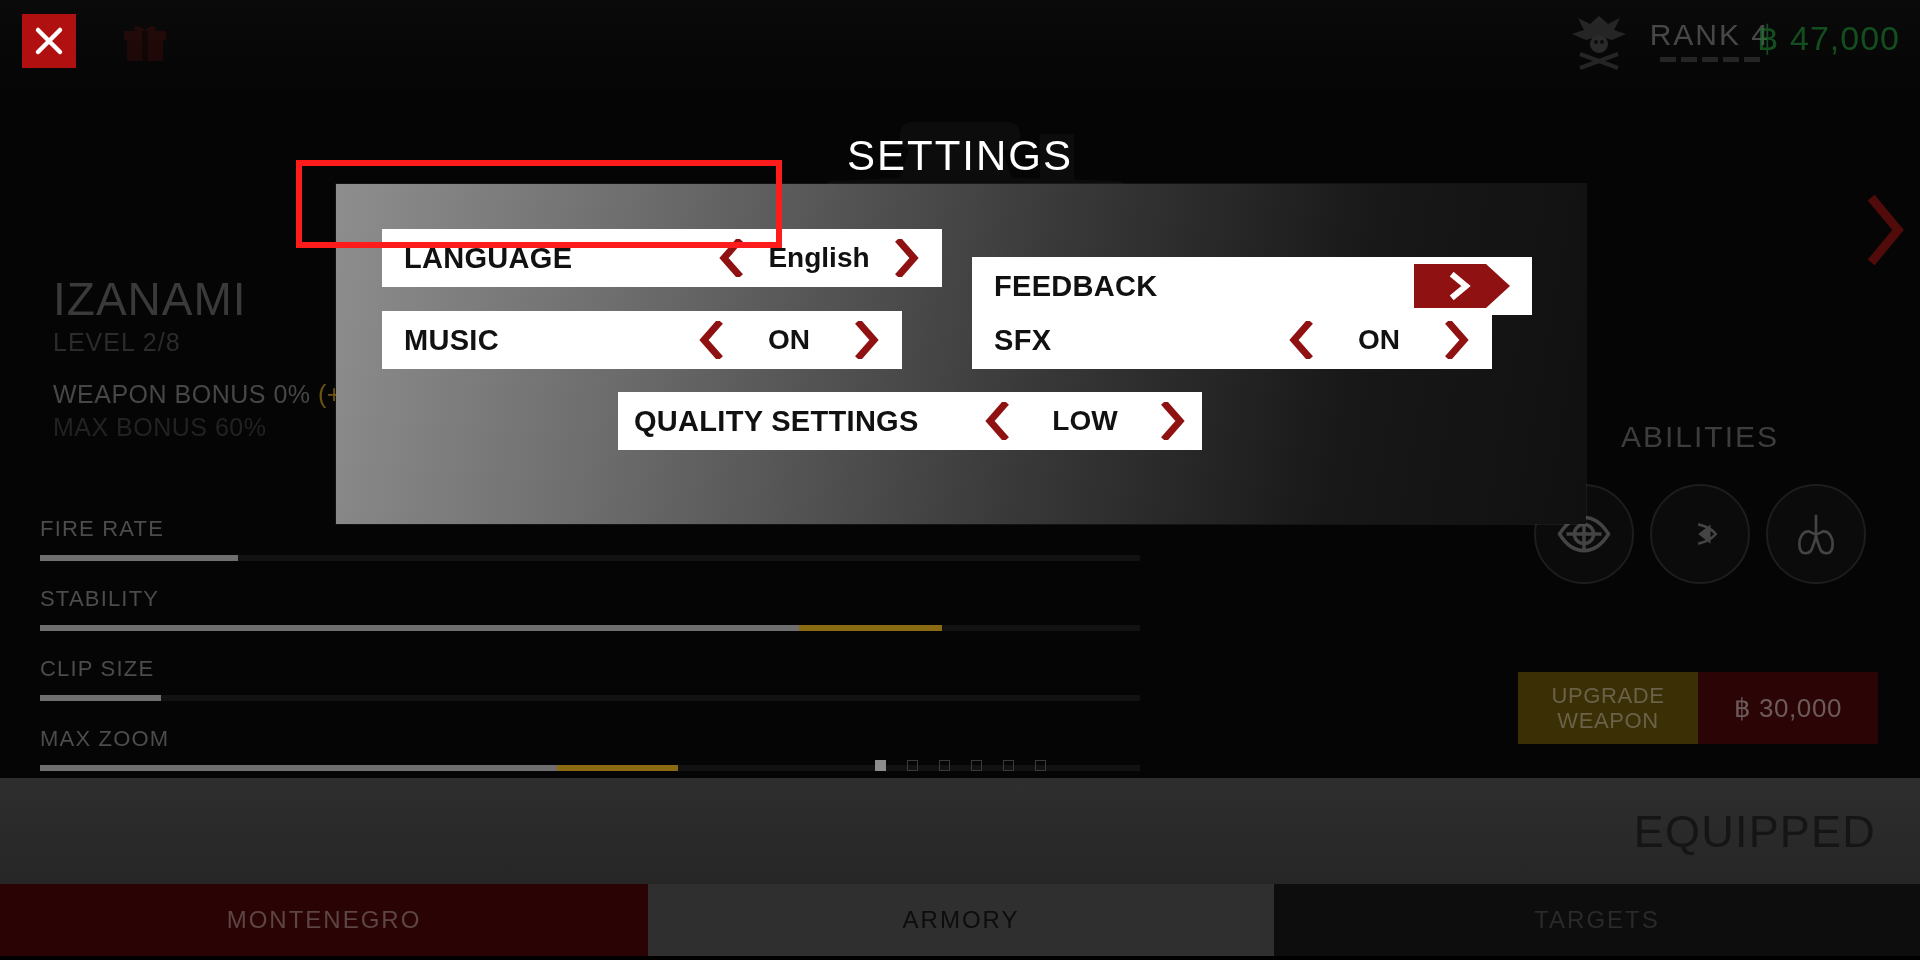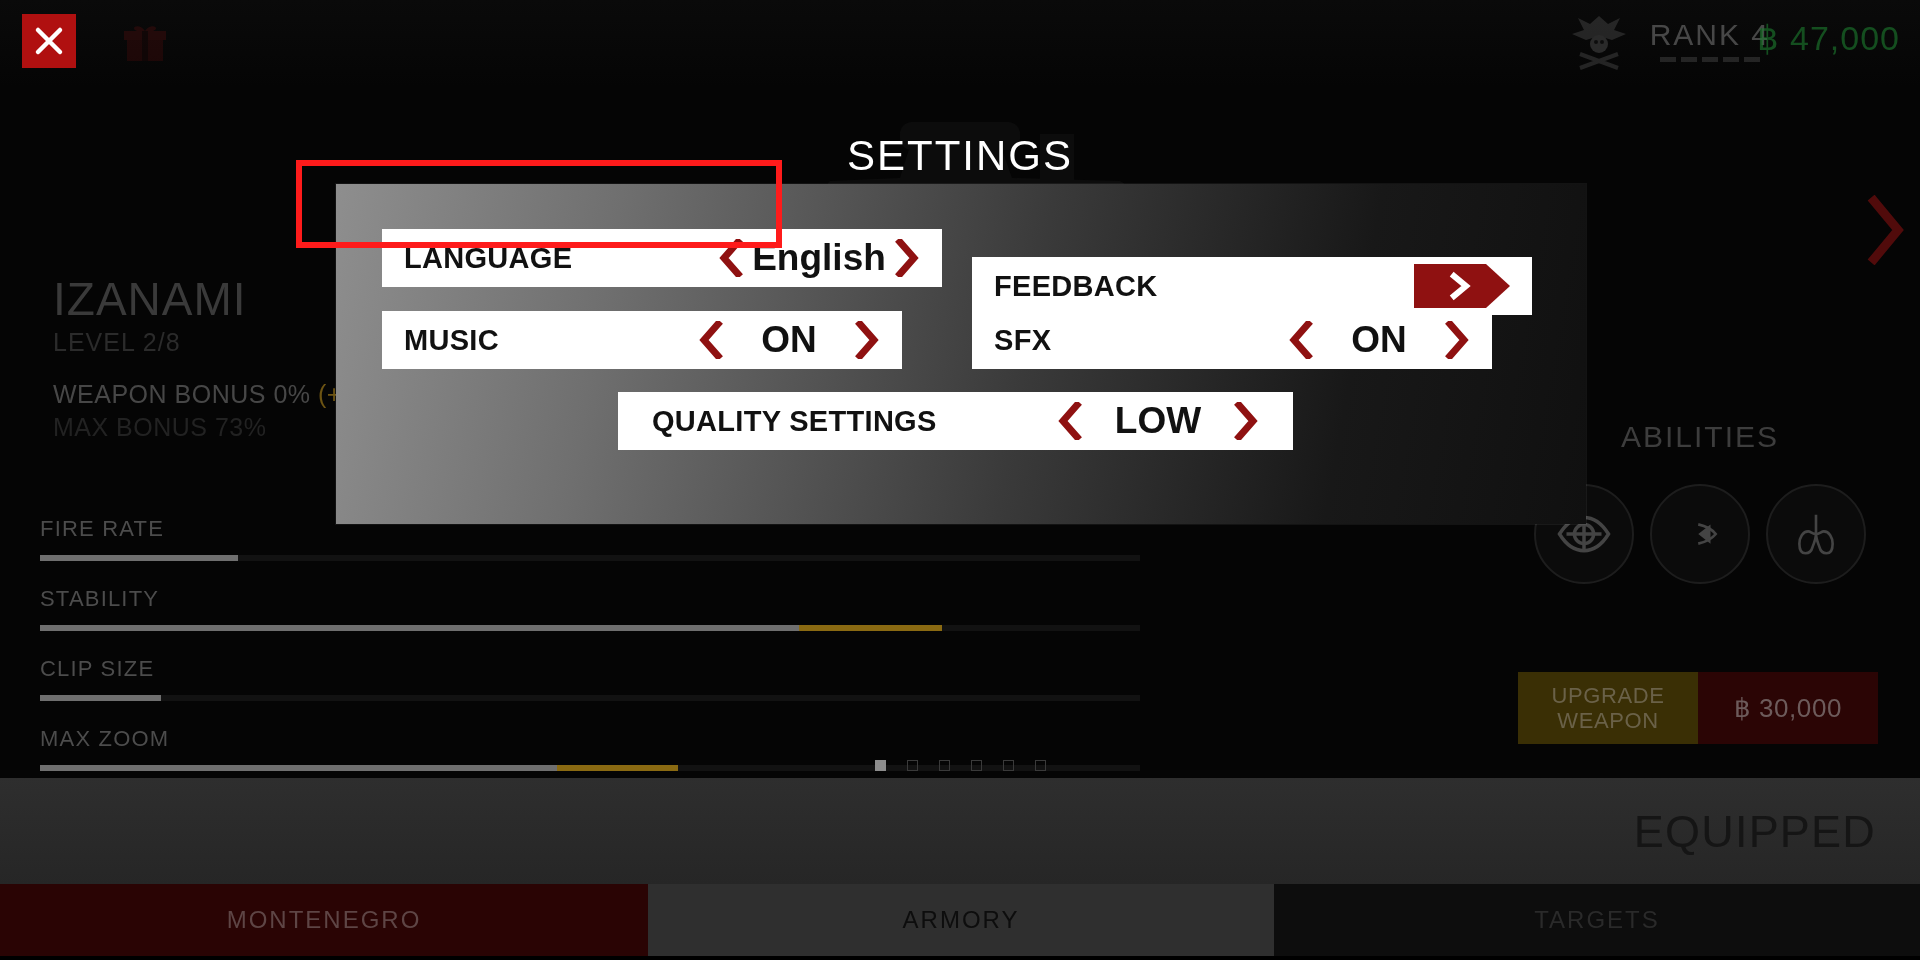--- a/index.html
+++ b/index.html
@@ -79,42 +79,42 @@
   .panel{position:absolute;left:336px;top:184px;width:1250px;height:340px;z-index:5;
          background:linear-gradient(100deg,#8e8e8e 0%,#6f6f6f 22%,#3a3a3a 55%,#181818 80%,#101010 100%);
          box-shadow:0 0 0 1px rgba(255,255,255,.06);}
 
   .row{position:absolute;background:#fff;display:flex;align-items:center;font-weight:bold;}
   .row-label{font-size:29px;color:#111;letter-spacing:.3px;}
 
   .chev{background:none;border:0;padding:0;cursor:pointer;display:flex;align-items:center;justify-content:center;}
   .chev svg{width:26px;height:38px;}
 
-  .val{font-size:37px;color:#111;text-align:center;}
+  .val{font-size:28px;color:#111;text-align:center;}
 
   
   #row-language{left:46px;top:45px;width:560px;height:58px;padding:0 22px;box-sizing:border-box;}
   #row-language .row-label{flex:0 0 auto;}
   #row-language .ctrl{margin-left:auto;display:flex;align-items:center;gap:0;}
   #row-language .val{width:150px;}
 
   #row-feedback{left:636px;top:45px;width:560px;height:58px;padding:0 22px;box-sizing:border-box;margin-top:28px;}
   .fb-btn{margin-left:auto;width:96px;height:44px;border:0;padding:0;cursor:pointer;background:transparent;
           display:flex;align-items:center;justify-content:center;position:relative;}
   .fb-btn svg{width:96px;height:44px;}
 
   #row-music{left:46px;top:127px;width:520px;height:58px;padding:0 22px;box-sizing:border-box;}
   #row-music .ctrl{margin-left:auto;display:flex;align-items:center;}
   #row-music .val{width:130px;}
 
   #row-sfx{left:636px;top:127px;width:520px;height:58px;padding:0 22px;box-sizing:border-box;}
   #row-sfx .ctrl{margin-left:auto;display:flex;align-items:center;}
   #row-sfx .val{width:130px;}
 
-  #row-quality{left:282px;top:208px;width:675px;height:58px;padding:0 34px;box-sizing:border-box;}
+  #row-quality{left:282px;top:208px;width:584px;height:58px;padding:0 16px;box-sizing:border-box;}
   #row-quality .ctrl{margin-left:auto;display:flex;align-items:center;}
   #row-quality .val{width:150px;}
 
   
   .highlight{position:absolute;left:296px;top:160px;width:486px;height:88px;
              border:6px solid #fe1b1b;z-index:7;pointer-events:none;box-sizing:border-box;}
 
   
   .side-chev{position:absolute;right:14px;top:195px;z-index:4;opacity:.55;}
   .side-chev svg{width:40px;height:70px;}
@@ -129,21 +129,21 @@
     <svg class="weapon-sil" viewBox="0 0 740 210">
       <path d="M40 150 L120 148 L170 120 L210 118 L230 95 L300 92 L310 60 L400 58 L412 92 L520 95 L560 120 L640 128 L700 150 L700 185 L40 185 Z" fill="#0e0e0e"></path>
       <rect x="300" y="36" width="120" height="28" rx="12" fill="#0e0e0e"></rect>
       <rect x="440" y="48" width="34" height="46" fill="#0e0e0e"></rect>
     </svg>
 
     <div class="wpn-info">
       <div class="wpn-name">IZANAMI</div>
       <div class="wpn-level">LEVEL 2/8</div>
       <div class="wpn-bonus"><span>WEAPON BONUS 0% </span><span class="plus">(+1</span></div>
-      <div class="wpn-maxbonus">MAX BONUS 73%</div>
+      <div class="wpn-maxbonus">MAX BONUS 60%</div>
     </div>
 
     <div class="stats" id="stats">
         <div class="stat">
           <div class="stat-label">FIRE RATE</div>
           <div class="stat-track">
             <div class="stat-fill" style="width: 18%;"></div>
           </div>
         </div>
         <div class="stat">

